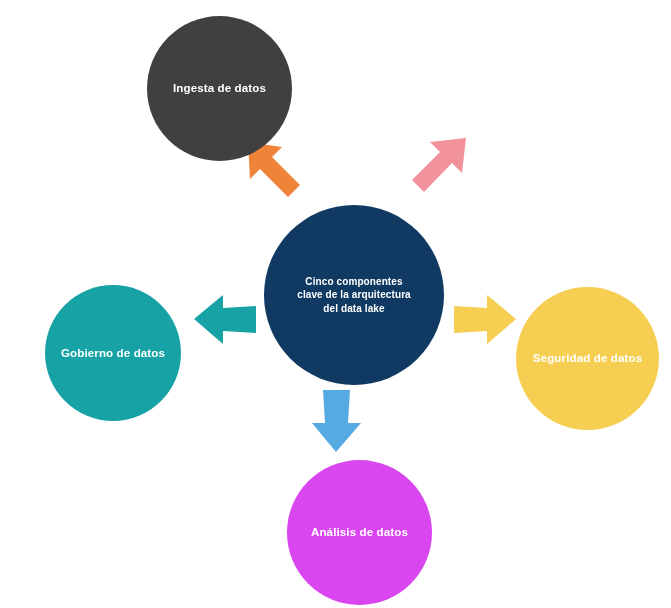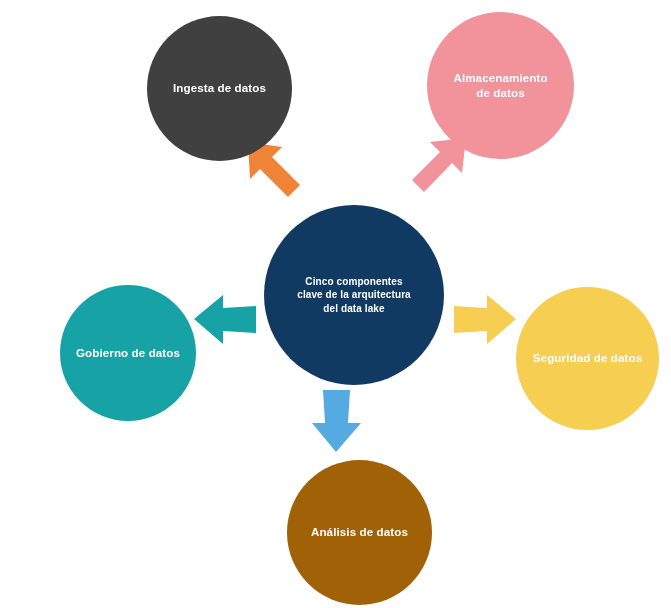--- a/index.html
+++ b/index.html
@@ -56,40 +56,40 @@
     background: #404040;
   }
   #node-almacenamiento {
     left: 427px;
     top: 12px;
     width: 147px;
     height: 147px;
     background: #F2929B;
   }
   #node-gobierno {
-    left: 60px;
+    left: 45px;
     top: 285px;
     width: 136px;
     height: 136px;
     background: #17A3A5;
   }
   #node-seguridad {
     left: 516px;
     top: 287px;
     width: 143px;
     height: 143px;
     background: #F6CE52;
     text-align: right;
   }
   #node-analisis {
     left: 287px;
     top: 460px;
     width: 145px;
     height: 145px;
-    background: #a16207;
+    background: #d946ef;
     text-align: center;
   }
   .satellite .node-label {
     font-size: 11.6px;
     font-weight: bold;
   }
   .arrow-svg {
     position: absolute;
     overflow: visible;
   }
@@ -127,24 +127,20 @@
   <div id="hub-circle" class="node-circle">
     <span class="node-label">Cinco componentes
 clave de la arquitectura
 del data lake</span>
   </div>
 
   <div id="node-ingesta" class="node-circle satellite">
     <span class="node-label">Ingesta de datos</span>
   </div>
 
-  <div id="node-almacenamiento" class="node-circle satellite">
-    <span class="node-label">Almacenamiento
-de datos</span>
-  </div>
 
   <div id="node-gobierno" class="node-circle satellite">
     <span class="node-label">Gobierno de datos</span>
   </div>
 
   <div id="node-seguridad" class="node-circle satellite">
     <span class="node-label">Seguridad de datos</span>
   </div>
 
   <div id="node-analisis" class="node-circle satellite">

